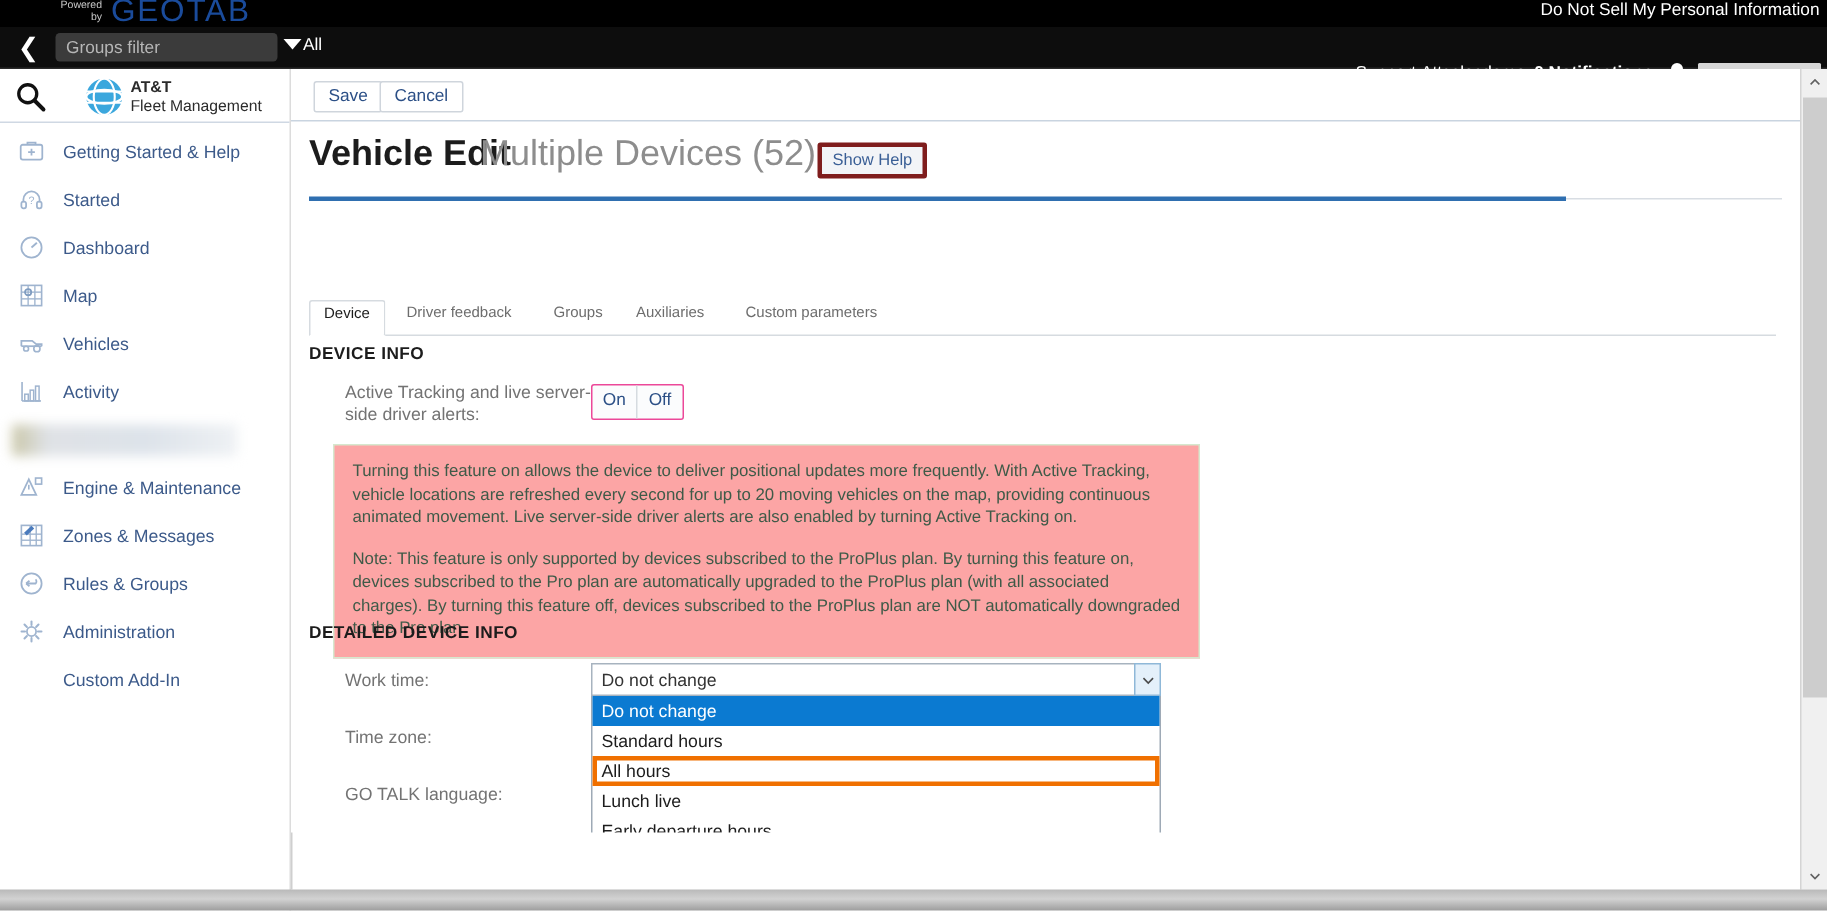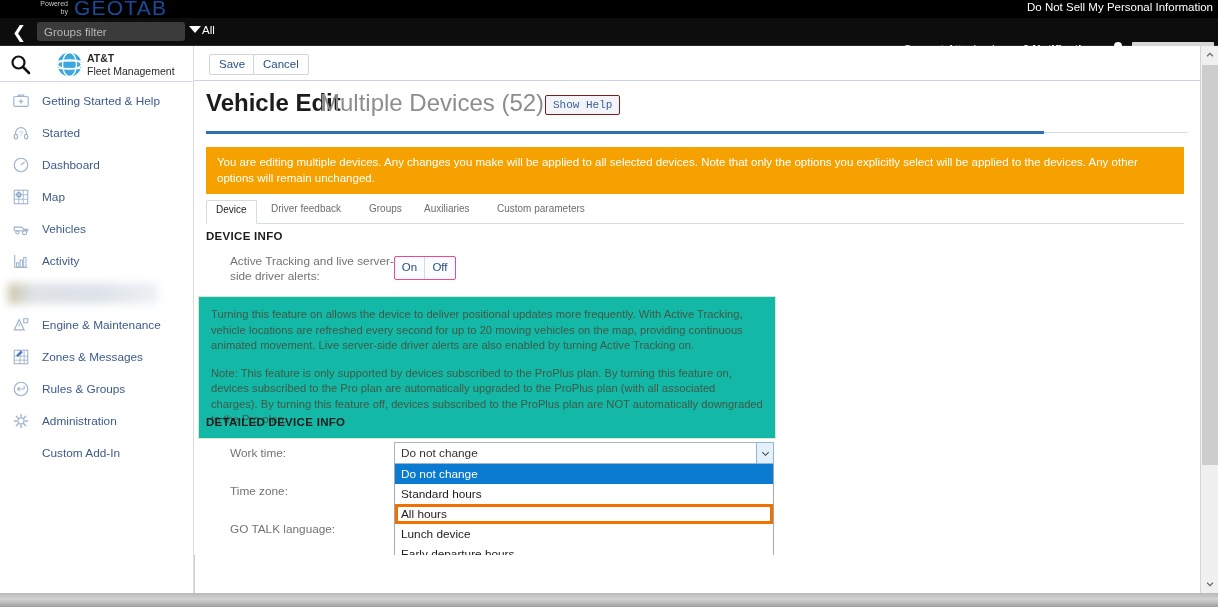--- a/index.html
+++ b/index.html
@@ -145,23 +145,23 @@
   .title-main {
     position: absolute; left: 12px; top: 0;
     font-size: 24px; color: #1c1c1c; font-weight: bold;
   }
   .title-sub {
     position: absolute; left: 126px; top: 0;
     font-size: 24px; color: #8d8d8d; font-weight: normal;
   }
   .show-help {
     position: absolute; left: 351px; top: 6px;
-    background: #f2f4f7; border: 1px solid #7f1d1d; border-radius: 2px;
+    background: #f2f4f7; border: 3px solid #7f1d1d; border-radius: 2px;
     color: #3a5f96; font-size: 11px; padding: 3px 7px; cursor: pointer;
-    font-family: Liberation Mono, monospace;
+    font-family: Liberation Sans, sans-serif;
     text-align: center;
   }
   .title-underline {
     position: absolute; left: 12px; top: 85px; width: 838px; height: 3px;
     background: #2f6fb0;
   }
   .title-underline-rest {
     position: absolute; left: 850px; top: 86px; width: 144px; height: 1px;
     background: #d8dde3;
   }
@@ -207,23 +207,23 @@
     border: 1px solid #ec4899; border-radius: 2px; display: flex;
     background: #fbfcfd;
   }
   .onoff div {
     width: 30px; height: 22px; line-height: 21px; text-align: center;
     font-size: 11.5px; color: #2b4f86; cursor: pointer;
   }
   .onoff div:first-child { border-right: 1px solid #d6dbe0; }
 
   .greenbox {
-    position: absolute; left: 4px; top: 250px;
+    position: absolute; left: 28px; top: 250px;
     width: 578px; padding: 10px 12px;
-    background: #14b8a6; border: 1px solid #d6e8ce;
+    background: #fca5a5; border: 1px solid #d6e8ce;
     color: #3f5a48; font-size: 11.2px; line-height: 15.5px;
   }
   .greenbox p { margin: 0 0 12px 0; }
   .greenbox p:last-child { margin-bottom: 0; }
 
   
   .sel-box {
     position: absolute; left: 200px; top: 396px;
     width: 380px; height: 22px;
     border: 1px solid #a7b3bf; background: #ffffff;
@@ -481,21 +481,20 @@
   </div>
 
   <div class="page-title-row">
     <span class="title-main">Vehicle Edit</span>
     <span class="title-sub">Multiple Devices (52)</span>
     <button class="show-help">Show Help</button>
   </div>
   <div class="title-underline"></div>
   <div class="title-underline-rest"></div>
 
-  <div class="warn-banner">You are editing multiple devices. Any changes you make will be applied to all selected devices. Note that only the options you explicitly select will be applied to the devices. Any other options will remain unchanged.</div>
 
   <div class="tabs">
     <div class="tab active" style="left:0px;">Device</div>
     <div class="tab" style="left:56px;">Driver feedback</div>
     <div class="tab" style="left:154px;">Groups</div>
     <div class="tab" style="left:209px;">Auxiliaries</div>
     <div class="tab" style="left:282px;">Custom parameters</div>
   </div>
 
   <div class="section-head" id="deviceinfo-head">DEVICE INFO</div>
@@ -524,21 +523,21 @@
       <svg viewBox="0 0 12 12" width="11" height="11">
         <path d="M2.5 4.5 L6 8 L9.5 4.5" fill="none" stroke="#4a4a4a" stroke-width="1.2"></path>
       </svg>
     </span>
   </div>
 
   <div class="sel-list">
     <div class="sel-opt selected">Do not change</div>
     <div class="sel-opt">Standard hours</div>
     <div class="sel-opt focused">All hours</div>
-    <div class="sel-opt">Lunch device</div>
+    <div class="sel-opt">Lunch live</div>
     <div class="sel-opt">Early departure hours</div>
     <div class="sel-opt">Late arrival hours</div>
   </div>
 
 </div>
 
 <div class="vscroll">
   <div class="vs-arrow up">
     <svg viewBox="0 0 12 12" width="10" height="10">
         <path d="M2.5 7.5 L6 4 L9.5 7.5" fill="none" stroke="#616161" stroke-width="1.3"></path>

